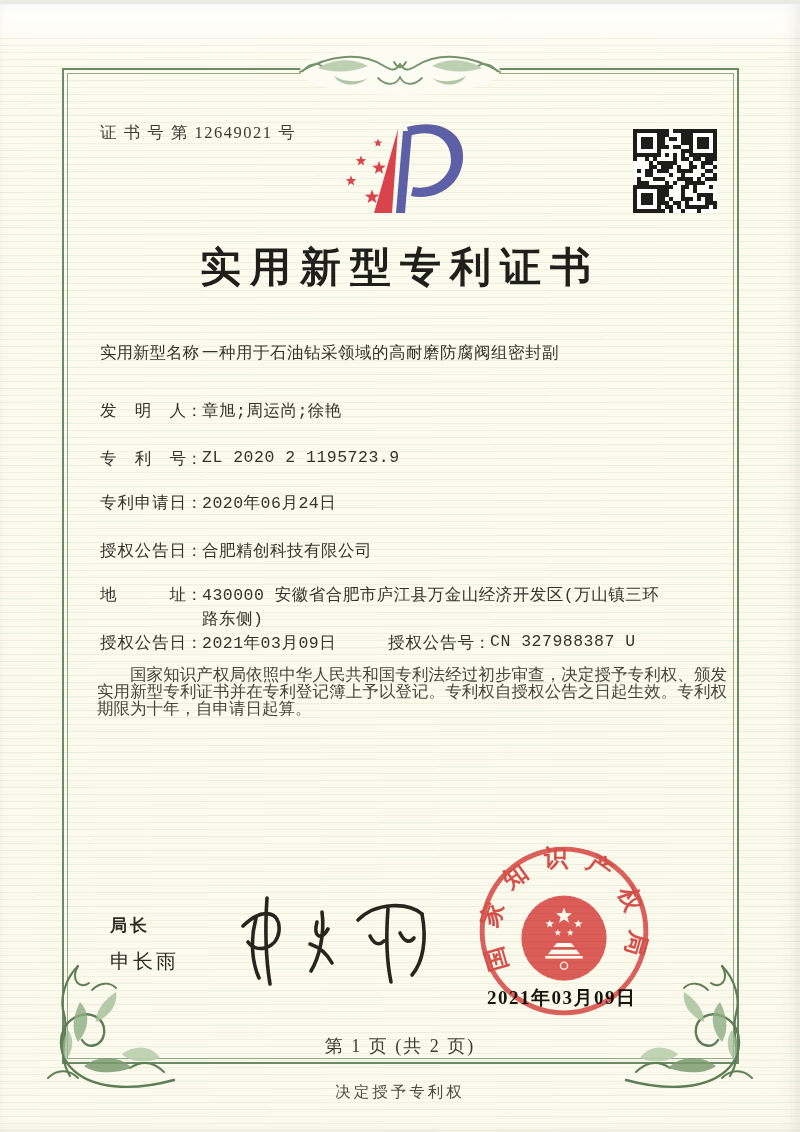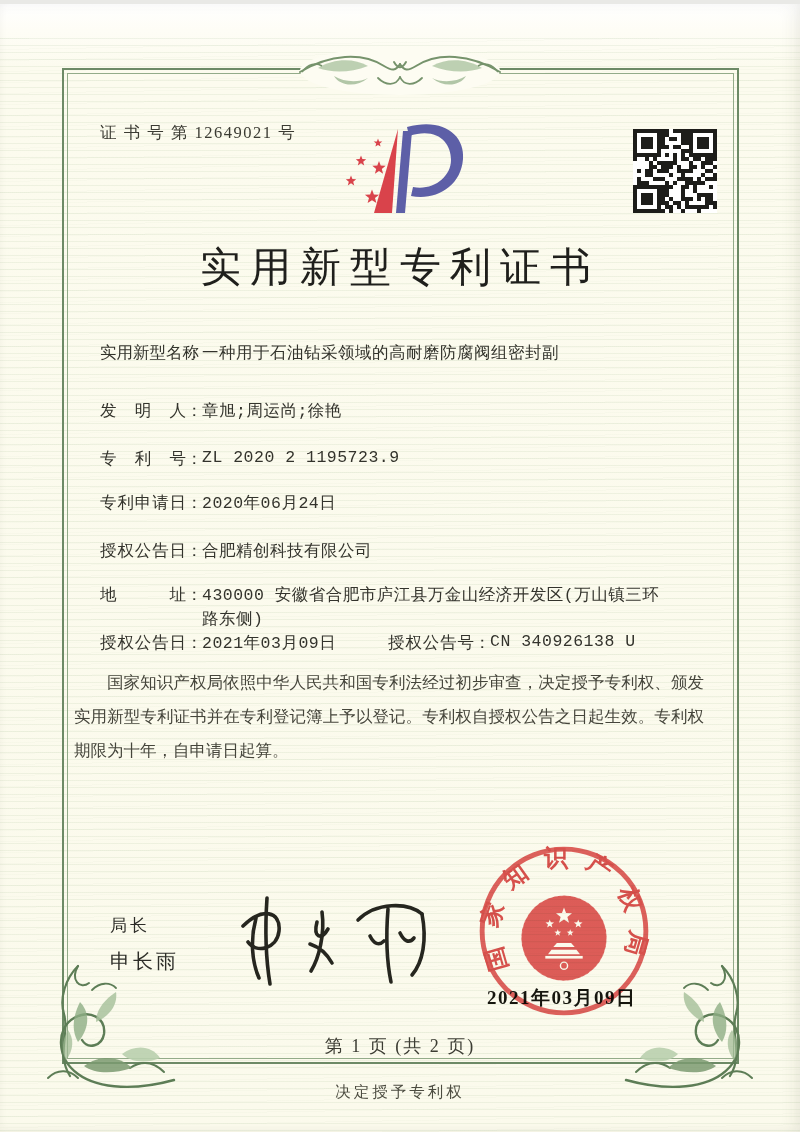--- a/index.html
+++ b/index.html
@@ -9,37 +9,37 @@
     box-shadow:inset -8px 0 14px rgba(60,60,50,.06), inset 0 -6px 10px rgba(60,60,50,.04);
     font-family:"Liberation Serif","DejaVu Serif",serif;color:#33332c;
   }
   .guilloche{position:absolute;left:0;top:34px;right:0;bottom:0;pointer-events:none;
     background:repeating-linear-gradient(180deg, rgba(140,172,124,.12) 0 1px, rgba(0,0,0,0) 1px 7px);}
   .guilloche2{position:absolute;left:0;top:34px;right:0;bottom:0;pointer-events:none;opacity:.5;
     background:repeating-linear-gradient(179deg, rgba(150,180,135,.08) 0 1px, rgba(0,0,0,0) 1px 11px);}
   .frame-outer{position:absolute;left:62px;top:64px;width:673px;height:992px;border:2px solid #6d8a66;}
   .frame-inner{position:absolute;inset:3px;border:1px solid #93ab89;}
   .cert-no{position:absolute;left:100px;top:118px;font-size:16.5px;letter-spacing:1.5px;color:#3b3b33;}
-  .title{position:absolute;left:0;top:236px;width:100%;text-align:center;font-size:41px;font-weight:400;
+  .title{position:absolute;left:0;top:236px;width:100%;text-align:center;font-size:41px;font-weight:700;
     letter-spacing:9px;color:#1f1f1c;}
   .logo{position:absolute;left:333px;top:110px;width:134px;height:104px;}
   .qr{position:absolute;left:633px;top:125px;width:84px;height:84px;}
   .fields{position:absolute;left:100px;top:336px;width:616px;font-size:16.5px;}
   .frow{position:absolute;left:0;white-space:nowrap;}
   .frow .lab{display:inline-block;width:86px;text-align:justify;text-align-last:justify;vertical-align:top;}
   .frow .colon{display:inline-block;width:16px;vertical-align:top;}
   .frow .val{display:inline-block;vertical-align:top;letter-spacing:.5px;font-family:Liberation Mono, monospace;}
   .frow.addr .val{white-space:normal;width:468px;line-height:24px;}
   .r0{top:2px}.r1{top:60px}.r2{top:108px}.r3{top:152px}.r4{top:200px}.r5{top:244px}.r6{top:292px}
   .grant2{position:absolute;left:288px;top:0;white-space:nowrap;}
   .grant2 .lab{display:inline-block;width:86px;text-align:justify;text-align-last:justify;}
-  .paras{position:absolute;left:74px;top:662px;width:630px;font-size:16.5px;line-height:34px;
+  .paras{position:absolute;left:97px;top:662px;width:630px;font-size:16.5px;line-height:17px;
     text-align:justify;color:#45453b;}
   .paras p{margin:0;text-indent:2em;}
-  .signer-title{position:absolute;left:110px;top:910px;font-size:17px;letter-spacing:3px;color:#2d2d28;}
+  .signer-title{position:absolute;left:110px;top:910px;font-size:17px;letter-spacing:3px;color:#2d2d28;font-weight:bold;}
   .signer-name{position:absolute;left:110px;top:944px;font-size:20px;letter-spacing:3px;color:#2d2d28;}
   .signature{position:absolute;left:222px;top:878px;width:212px;height:108px;}
   .seal{position:absolute;left:475px;top:838px;width:178px;height:178px;mix-blend-mode:multiply;opacity:.95;}
   .seal-date{position:absolute;left:487px;top:981px;font-size:19px;font-weight:600;letter-spacing:1.5px;
     color:#16160f;mix-blend-mode:multiply;}
   .page-note{position:absolute;left:0;top:1030px;width:100%;text-align:center;font-size:18px;
     letter-spacing:2px;color:#3c3c33;}
   .back-note{position:absolute;left:0;top:1078px;width:100%;text-align:center;font-size:15.5px;
     letter-spacing:3px;color:#4c4c40;}
   .corner-bl{position:absolute;left:26px;top:952px;width:152px;height:142px;}
@@ -293,21 +293,21 @@
     </div>
     <div class="frow r4">
       <span class="lab">授权公告日</span><span class="colon">：</span><span class="val">合肥精创科技有限公司</span>
     </div>
     <div class="frow r5 addr">
       <span class="lab">地址</span><span class="colon">：</span><span class="val">430000 安徽省合肥市庐江县万金山经济开发区(万山镇三环路东侧)</span>
     </div>
     <div class="frow r6">
       <span class="lab">授权公告日</span><span class="colon">：</span><span class="val">2021年03月09日</span>
       <span class="grant2">
-        <span class="lab">授权公告号</span><span class="colon">：</span><span class="val">CN 340926138 U</span>
+        <span class="lab">授权公告号</span><span class="colon">：</span><span class="val">CN 327988387 U</span>
       </span>
     </div>
   </div>
 
   <div class="paras">
     <p>国家知识产权局依照中华人民共和国专利法经过初步审查，决定授予专利权、颁发实用新型专利证书并在专利登记簿上予以登记。专利权自授权公告之日起生效。专利权期限为十年，自申请日起算。</p>
   </div>
 
   <div class="signer-title">局长</div>
   <div class="signer-name">申长雨</div>

